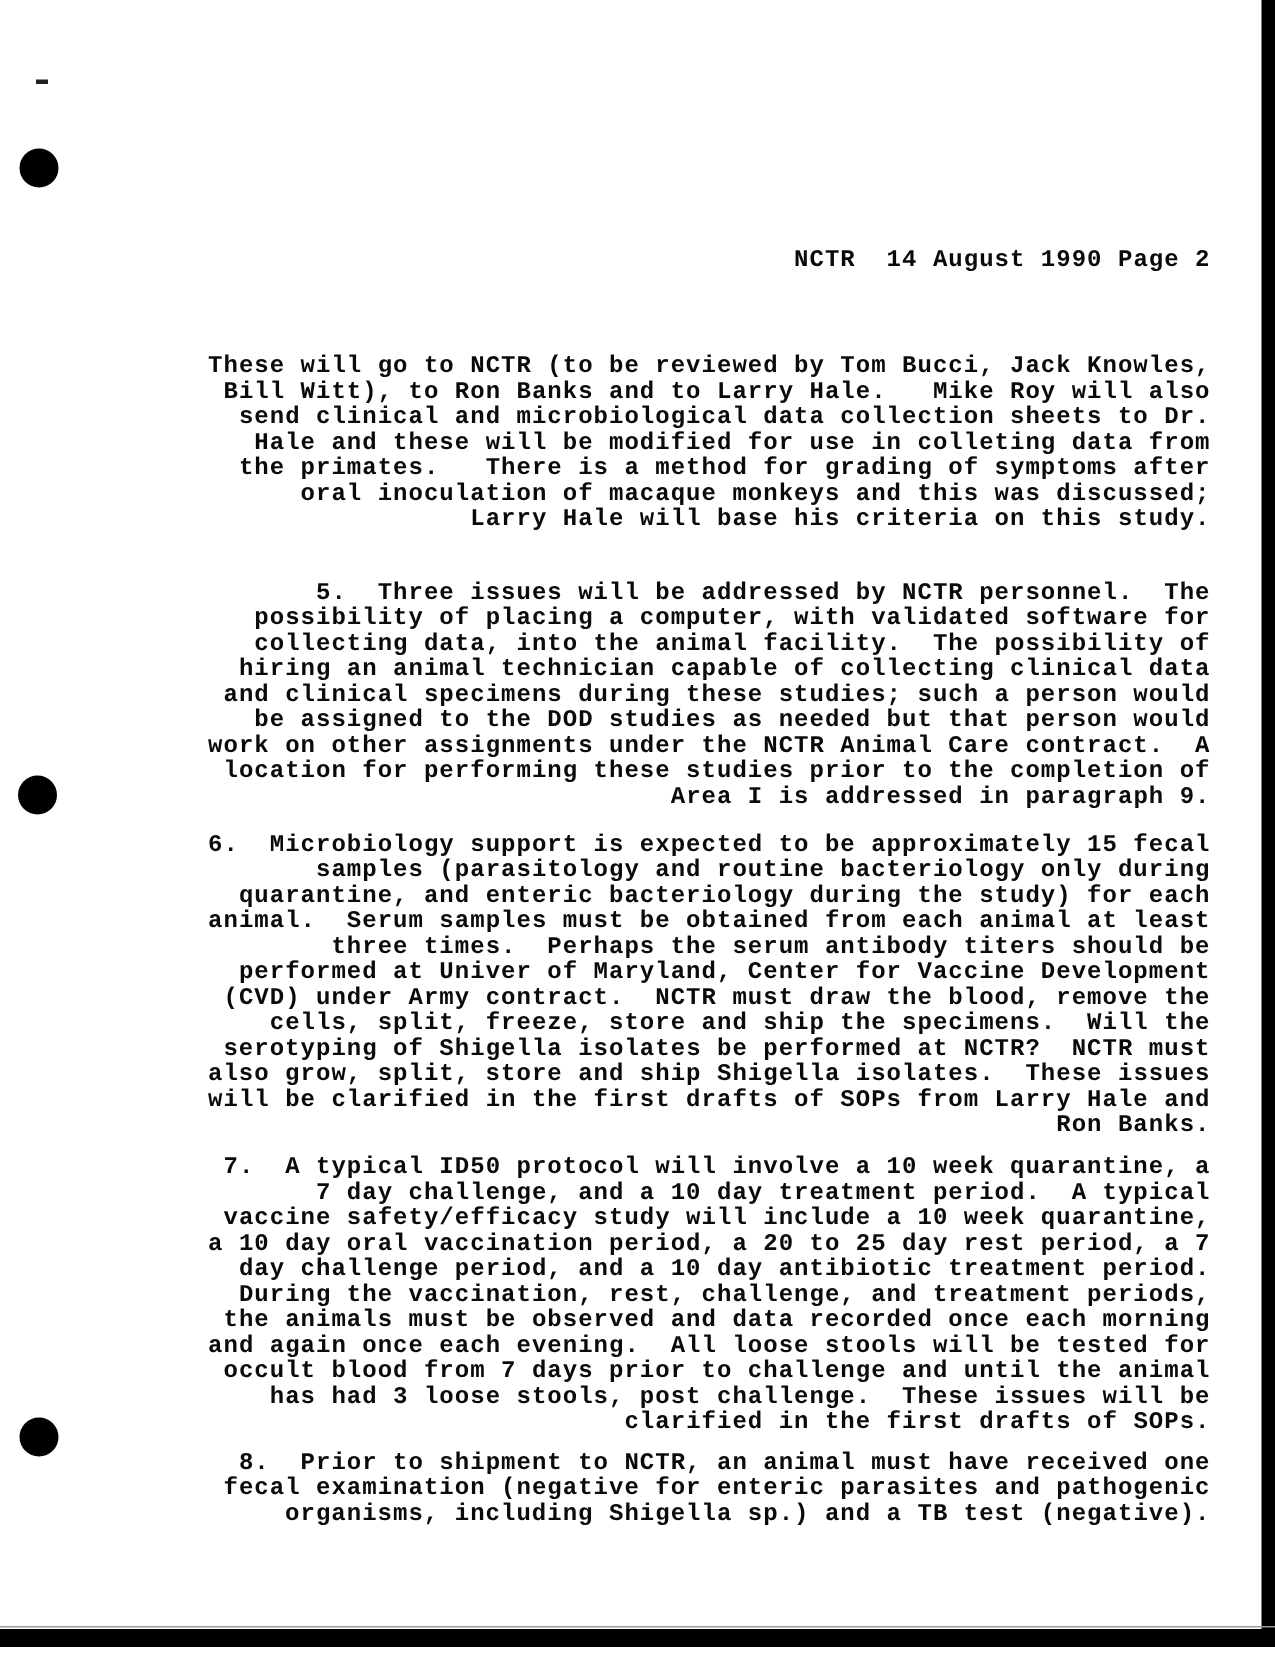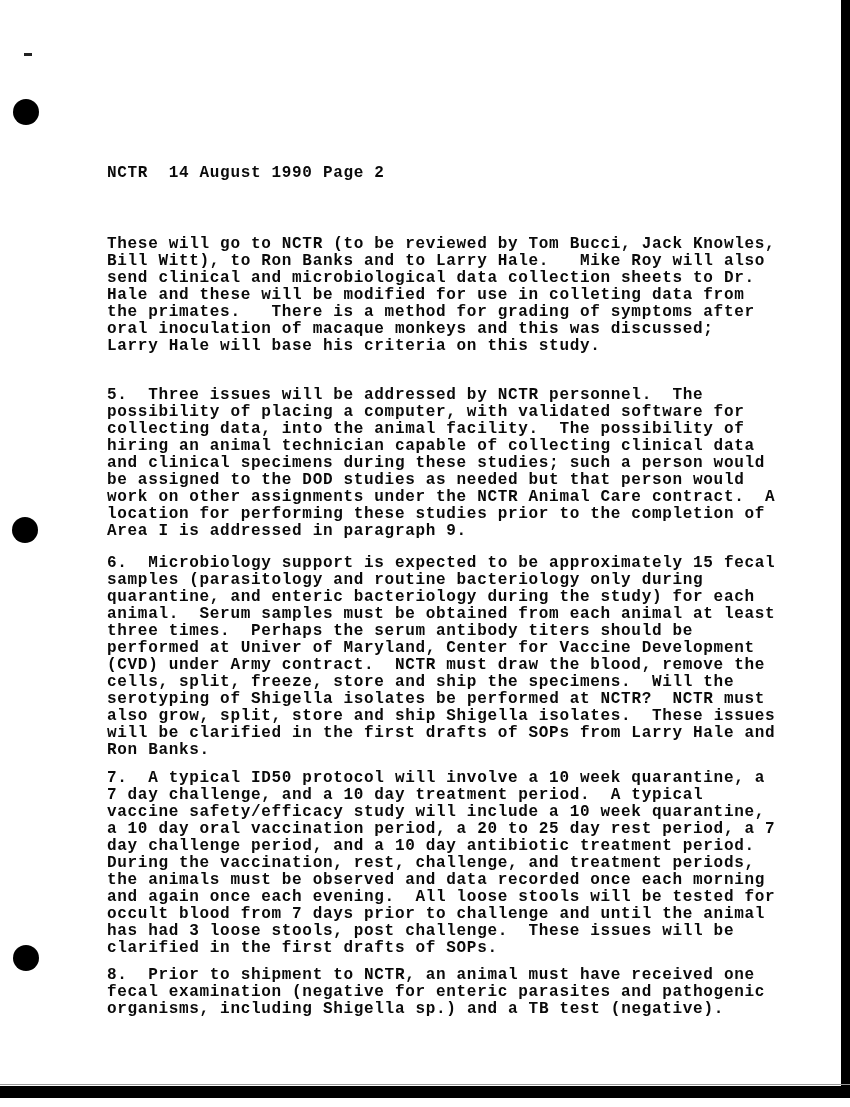--- a/index.html
+++ b/index.html
@@ -7,20 +7,21 @@
     padding: 0;
     background: #ffffff;
   }
   .scan-page {
     position: relative;
     width: 850px;
     height: 1107px;
     background: #ffffff;
     overflow: hidden;
     font-family: "Liberation Mono", "DejaVu Sans Mono", monospace;
+    text-align: right;
   }
   
   .right-bar {
     position: absolute;
     left: 841px;
     top: 0;
     width: 9px;
     height: 1098px;
     background: #000;
   }

